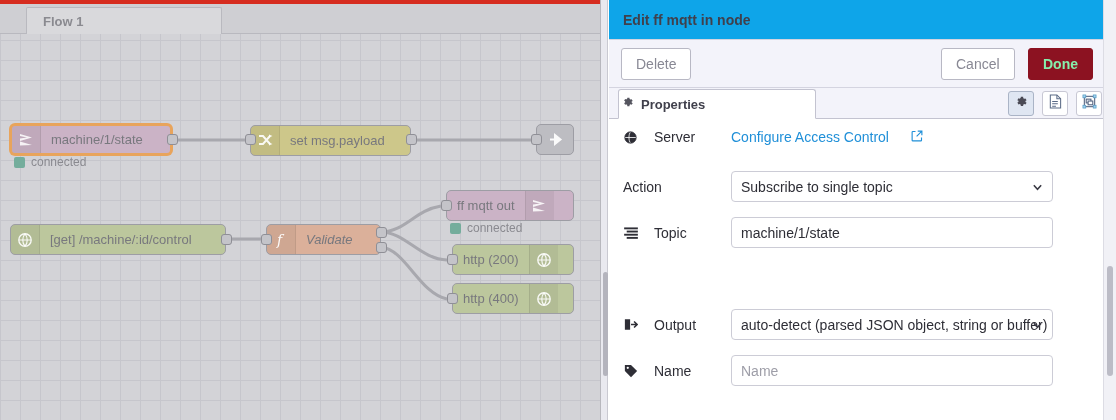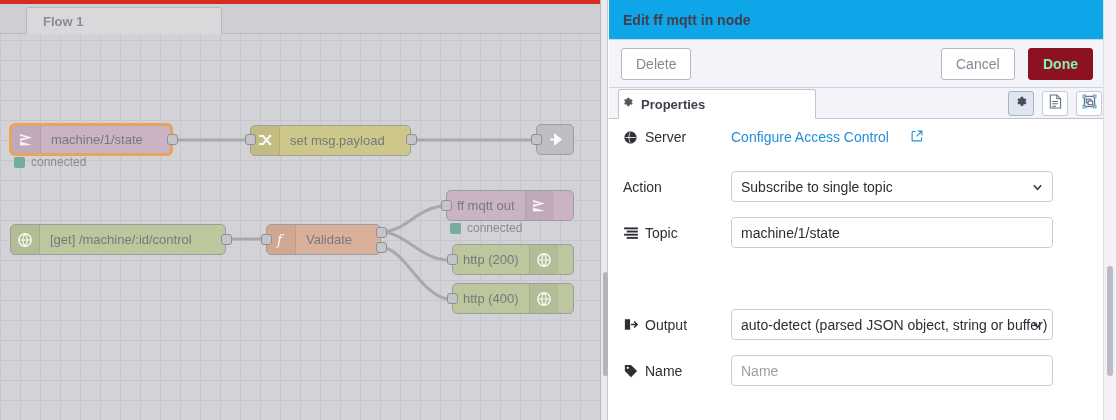--- a/index.html
+++ b/index.html
@@ -191,21 +191,21 @@
   #ibtn-appr { left: 467px; }
 
   
   #form { position: absolute; left: 0; top: 119px; width: 494px; height: 301px; background:#fff; }
   .row {
     position: absolute; left: 14px; width: 466px;
     display: flex; align-items: center;
   }
   .row .lbl {
     width: 108px; flex: 0 0 108px;
-    display: flex; align-items: center; gap: 7px;
+    display: flex; align-items: center; gap: 16px;
     font-size: 14px; color: #2e2e36;
   }
   .row .lbl .li { width: 15px; display:flex; align-items:center; justify-content:center; }
   .ctl-input, .ctl-select {
     height: 31px;
     border: 1px solid #ccccd6;
     border-radius: 4px;
     background: #ffffff;
     font-size: 14px; color: #2e2e36;
     font-family: "Liberation Sans", sans-serif;
@@ -321,21 +321,21 @@
         <span class="nlabel">[get] /machine/:id/control</span>
       </div>
       <div class="port" style="left:221px; top:200px;"></div>
 
       <div class="node n-function icon-left" style="left:266px; top:190px; width:115px;">
         <span class="nicon">
           <svg width="14" height="16" viewBox="0 0 14 16">
             <text x="3" y="13" font-family="DejaVu Serif, serif" font-style="italic" font-size="14" fill="#ffffff" opacity="0.95">f</text>
           </svg>
         </span>
-        <span class="nlabel" style="text-align:right;">Validate</span>
+        <span class="nlabel" style="font-style:italic;text-align:right;">Validate</span>
       </div>
       <div class="port" style="left:261px; top:200px;"></div>
       <div class="port" style="left:376px; top:193px;"></div>
       <div class="port" style="left:376px; top:208px;"></div>
 
       <div class="node n-mqttout icon-right" style="left:446px; top:156px; width:128px;">
         <span class="nicon">
           <svg width="17" height="15" viewBox="0 0 17 15">
             <path d="M2 2 L14 5.5 L2 9 L2 6.5 L9 5.5 L2 4 Z" fill="#ffffff" opacity="0.85"></path>
             <path d="M2 9.5 L14 13 L2 13.5 Z" fill="#ffffff" opacity="0.85"></path>

